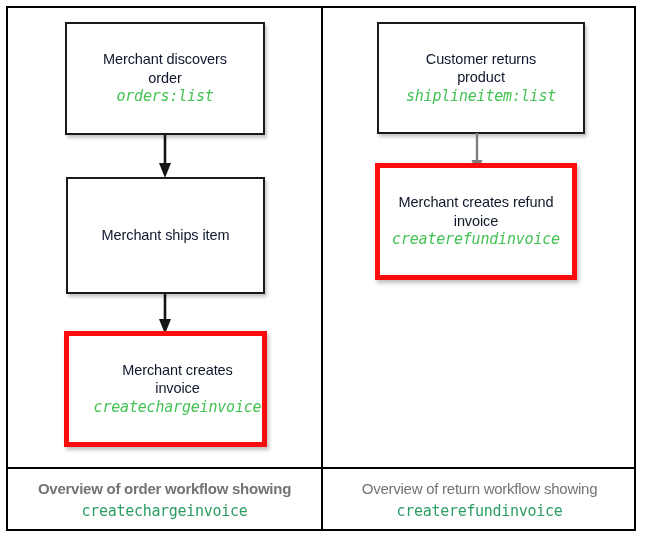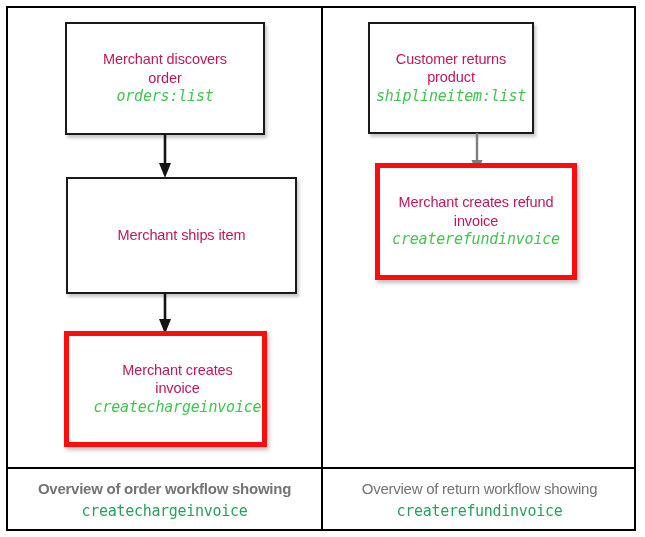--- a/index.html
+++ b/index.html
@@ -62,21 +62,21 @@
   }
   .node.plain {
     border: 2px solid #1a1a1a;
     box-shadow: 2px 3px 3px rgba(0,0,0,0.22);
   }
   .node.highlight {
     border: 5px solid #fc0d0d;
     box-shadow: 2px 3px 4px rgba(0,0,0,0.25);
   }
   .node-title {
-    color: #be185d;
+    color: #0f172a;
     font-size: 14.5px;
     font-family: "Liberation Sans", sans-serif;
     white-space: pre-line;
     letter-spacing: -0.1px;
   }
   .node-code {
     color: #44c254;
     font-size: 15px;
     font-family: "DejaVu Sans Mono", monospace;
     font-style: italic;
@@ -131,36 +131,36 @@
     <div class="node-title">Merchant discovers
 order</div>
     <div class="node-code">orders:list</div>
   </div>
 
   <svg class="arrow" style="left:157px; top:134px; width:16px; height:45px;" viewBox="0 0 16 45">
     <line x1="8" y1="0" x2="8" y2="33" stroke="#151515" stroke-width="2.6"></line>
     <polygon points="8,44 2,29 14,29" fill="#151515"></polygon>
   </svg>
 
-  <div class="node plain" style="left:66px; top:177px; width:231px; height:117px;">
+  <div class="node plain" style="left:66px; top:177px; width:199px; height:117px;">
     <div class="node-title">Merchant ships item</div>
   </div>
 
   <svg class="arrow" style="left:157px; top:293px; width:16px; height:42px;" viewBox="0 0 16 42">
     <line x1="8" y1="0" x2="8" y2="30" stroke="#151515" stroke-width="2.6"></line>
     <polygon points="8,41 2,26 14,26" fill="#151515"></polygon>
   </svg>
 
   <div class="node highlight" style="left:64px; top:331px; width:203px; height:116px;padding-left:24px;">
     <div class="node-title">Merchant creates
 invoice</div>
     <div class="node-code">createchargeinvoice</div>
   </div>
 
-  <div class="node plain" style="left:368px; top:22px; width:166px; height:112px;">
+  <div class="node plain" style="left:377px; top:22px; width:208px; height:112px;">
     <div class="node-title">Customer returns
 product</div>
     <div class="node-code">shiplineitem:list</div>
   </div>
 
   <svg class="arrow" style="left:469px; top:133px; width:16px; height:42px;" viewBox="0 0 16 42">
     <line x1="8" y1="0" x2="8" y2="30" stroke="#7f7f7f" stroke-width="2.4"></line>
     <polygon points="8,41 2.5,27 13.5,27" fill="#7f7f7f"></polygon>
   </svg>
 

